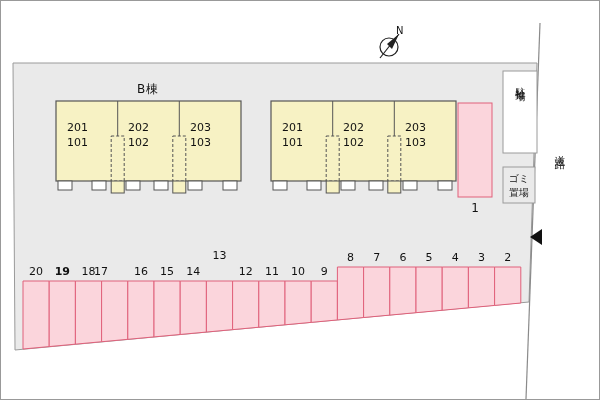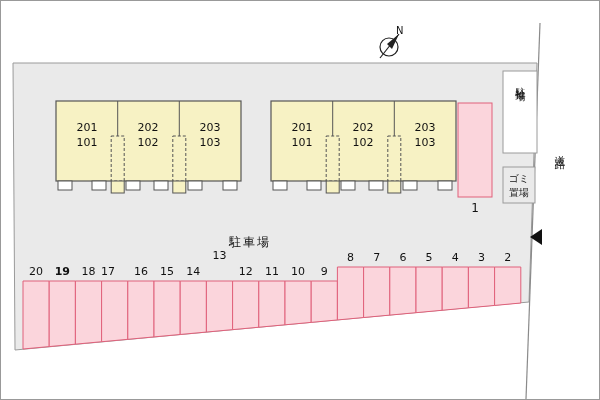--- a/index.html
+++ b/index.html
@@ -15,21 +15,21 @@
   .bld{fill:var(--building-fill,#f7f2c4);stroke:#555;stroke-width:1.2;}
   .divline{stroke:#555;stroke-width:1;}
   .stair{fill:var(--building-fill,#f7f2c4);stroke:#555;stroke-width:1;stroke-dasharray:3 2;}
   .stair-tab{fill:var(--building-fill,#f7f2c4);stroke:#555;stroke-width:1;}
   .porch{fill:#ffffff;stroke:#555;stroke-width:1;}
   .stall{fill:var(--stall-fill,#fbd5dc);stroke:var(--stall-stroke,#e0607a);stroke-width:1;}
   .compass{stroke:#222;fill:none;stroke-width:1.2;}
   
   .lbl{position:absolute;color:#111;white-space:nowrap;}
   .bldname{top:80px;width:80px;text-align:center;font-size:12px;letter-spacing:1px;}
-  .unit{top:119px;width:40px;text-align:center;font-size:11px;line-height:15px;}
+  .unit{top:119px;width:40px;font-size:11px;line-height:15px;}
   .stall-num{text-align:center;font-size:11px;}
   .vtext{writing-mode:vertical-rl;text-orientation:upright;}
   #bike-label{left:512px;top:78px;font-size:10px;letter-spacing:2px;}
   #road-label{left:550px;top:146px;font-size:11px;letter-spacing:3px;}
   #garbage-label{left:503px;top:171px;width:30px;font-size:10px;line-height:14px;
                  text-align:center;white-space:normal;}
   #parking-label{left:204px;top:233px;width:90px;text-align:center;font-size:12px;letter-spacing:2px;}
   #space1-label{left:457px;top:200px;width:34px;text-align:center;font-size:12px;}
   #n-label{left:395px;top:24px;font-size:10px;}
 </style>
@@ -110,38 +110,39 @@
       <polygon points="398,33 386,43 391,48" fill="#222"></polygon>
     </g>
 
     <polygon points="541,228 541,244 529,236" fill="#111"></polygon>
   </svg>
 
   <div id="stall-labels">
       <div class="lbl stall-num" style="left: 22px; top: 264px; width: 26.2px;">20</div>
       <div class="lbl stall-num" style="left: 48.2px; top: 264px; width: 26.2px; font-weight: bold;">19</div>
       <div class="lbl stall-num" style="left: 74.4px; top: 264px; width: 26.2px;">18</div>
-      <div class="lbl stall-num" style="left: 94px; top: 264px; width: 26.2px; text-align: center;">17</div>
+      <div class="lbl stall-num" style="left: 87px; top: 264px; width: 26.2px; text-align: center;">17</div>
       <div class="lbl stall-num" style="left: 126.8px; top: 264px; width: 26.2px;">16</div>
       <div class="lbl stall-num" style="left: 153px; top: 264px; width: 26.2px;">15</div>
       <div class="lbl stall-num" style="left: 179.2px; top: 264px; width: 26.2px;">14</div>
       <div class="lbl stall-num" style="left: 205.4px; top: 248px; width: 26.2px; text-align: center;">13</div>
       <div class="lbl stall-num" style="left: 231.6px; top: 264px; width: 26.2px;">12</div>
       <div class="lbl stall-num" style="left: 257.8px; top: 264px; width: 26.2px;">11</div>
       <div class="lbl stall-num" style="left: 284px; top: 264px; width: 26.2px;">10</div>
       <div class="lbl stall-num" style="left: 310.2px; top: 264px; width: 26.2px;">9</div>
       <div class="lbl stall-num" style="left: 336.4px; top: 250px; width: 26.2px;">8</div>
       <div class="lbl stall-num" style="left: 362.6px; top: 250px; width: 26.2px;">7</div>
       <div class="lbl stall-num" style="left: 388.8px; top: 250px; width: 26.2px;">6</div>
       <div class="lbl stall-num" style="left: 415px; top: 250px; width: 26.2px;">5</div>
       <div class="lbl stall-num" style="left: 441.2px; top: 250px; width: 26.2px;">4</div>
       <div class="lbl stall-num" style="left: 467.4px; top: 250px; width: 26.2px;">3</div>
       <div class="lbl stall-num" style="left: 493.6px; top: 250px; width: 26.2px;">2</div>
     </div>
 
+  <div class="lbl bldname" style="left:107px">B棟</div>
 
   <div class="lbl unit" style="left:66px">
     <div>201</div>
     <div>101</div>
   </div>
   <div class="lbl unit" style="left:127px">
     <div>202</div>
     <div>102</div>
   </div>
   <div class="lbl unit" style="left:189px">
@@ -155,20 +156,19 @@
   </div>
   <div class="lbl unit" style="left:342px">
     <div>202</div>
     <div>102</div>
   </div>
   <div class="lbl unit" style="left:404px">
     <div>203</div>
     <div>103</div>
   </div>
 
-  <div class="lbl" id="parking-label">駐車場</div>
   <div class="lbl" id="space1-label">1</div>
   <div class="lbl vtext" id="bike-label">駐輪場</div>
   <div class="lbl" id="garbage-label">ゴミ置場</div>
   <div class="lbl vtext" id="road-label">道路</div>
   <div class="lbl" id="n-label">N</div>
 
 </div>
 
 </body></html>

